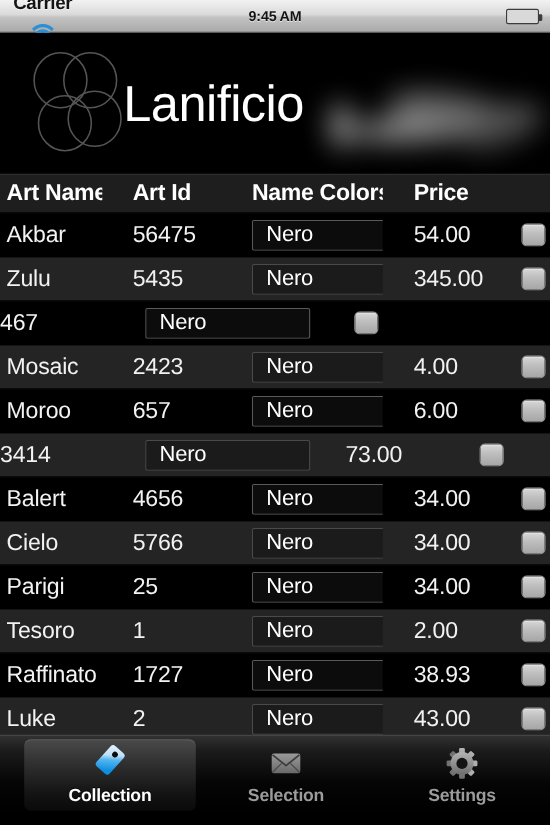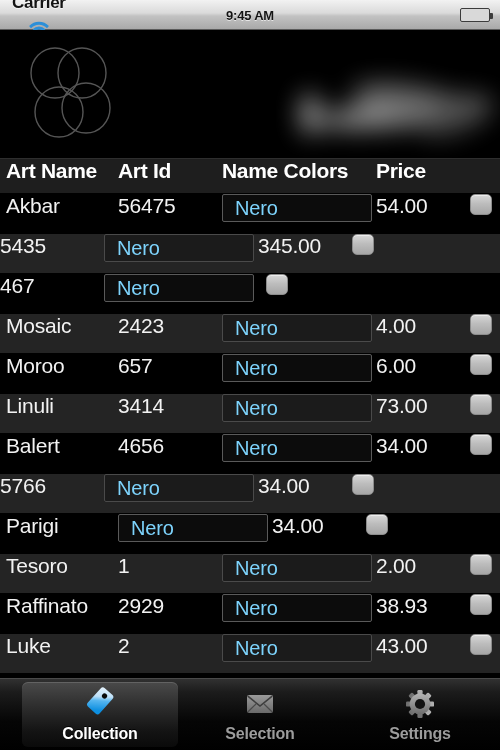--- a/index.html
+++ b/index.html
@@ -51,55 +51,56 @@
   .smudge-b{ position:absolute; left:52px; top:8px; width:118px; height:30px; border-radius:50%;
     background:#6e6e6e; transform:rotate(9deg); }
   .smudge-c{ position:absolute; left:2px; top:16px; width:16px; height:40px; border-radius:50%;
     background:#cfcfcf; }
   .smudge-d{ position:absolute; left:120px; top:30px; width:70px; height:24px; border-radius:50%;
     background:#4a4a4a; transform:rotate(-18deg); }
 
   
   .table{ position:relative; width:100%; }
   .row{
-    display:flex; align-items:flex-start; width:100%; height:40px;
+    display:flex; align-items:center; width:100%; height:40px;
     border-bottom:1px solid #000;
+    gap:28px;
   }
   .row.head{
     height:36px; background:#1e1e1e;
     border-top:1px solid #2e2e2e; border-bottom:1px solid #000;
   }
   .row.head .c{ font-size:21px; font-weight:bold; color:#fff; letter-spacing:-0.3px; }
   .row.alt{ background:#242424; }
   .row.base{ background:#000; }
 
   .c{ font-size:21px; color:#f2f2f2; letter-spacing:-0.2px; white-space:nowrap; overflow:hidden; }
   .c-name { width:118px; padding-left:6px; }
   .c-id   { width:104px; }
   .c-color{ width:154px; }
   .c-price{ width:86px; }
   .c-btn  { width:38px; display:flex; justify-content:center; align-items:center; }
 
   .combo{
     height:28px; width:150px; border:1px solid #5a5a5a; border-radius:2px;
     background:#0c0c0c; display:flex; align-items:center; padding-left:12px;
-    font-size:20px; color:#7dd3fc; letter-spacing:-0.2px;
+    font-size:20px; color:#ffffff; letter-spacing:-0.2px;
   }
   .row.alt .combo{ background:#1b1b1b; border-color:#4a4a4a; }
 
   .chip{
     width:22px; height:21px; border-radius:5px;
     background:linear-gradient(to bottom,#d8d8d8 0%,#bdbdbd 45%,#a6a6a6 100%);
     border:1px solid #8c8c8c;
     box-shadow:inset 0 1px 0 rgba(255,255,255,.55);
   }
 
   
   .tabbar{
-    position:absolute; left:0; bottom:0; width:100%; height:72px;
+    position:absolute; left:0; bottom:10px; width:100%; height:72px;
     background:linear-gradient(to bottom,#313131 0%,#1c1c1c 18%,#050505 60%,#000 100%);
     border-top:1px solid #4a4a4a;
     display:flex; align-items:stretch;padding-left:20px;
   }
   .tab{
     flex:1; display:flex; flex-direction:column; align-items:center; justify-content:center;
     gap:4px; position:relative; margin:3px 2px; border-radius:6px;
   }
   .tab.selected{
     background:linear-gradient(to bottom,#4a4a4a 0%,#333 30%,#141414 75%,#0a0a0a 100%);
@@ -142,20 +143,21 @@
     <span class="brand-logo">
       <svg viewBox="0 0 108 106" width="108" height="106">
         <g fill="none" stroke="#8a8a8a" stroke-width="1.4">
           <ellipse cx="37" cy="31" rx="24" ry="25"></ellipse>
           <ellipse cx="64" cy="31" rx="24" ry="25"></ellipse>
           <ellipse cx="41" cy="70" rx="24" ry="25"></ellipse>
           <ellipse cx="68" cy="66" rx="24" ry="25"></ellipse>
         </g>
       </svg>
     </span>
+    <span class="brand-title">Lanificio</span>
     <span class="brand-smudge">
       <span class="smudge-c"></span>
       <span class="smudge-a"></span>
       <span class="smudge-b"></span>
       <span class="smudge-d"></span>
     </span>
   </div>
 
   <div class="table">
     <div class="row head">
@@ -171,20 +173,21 @@
           <span class="c c-id">56475</span>
           <span class="c c-color">
             <span class="combo">Nero</span>
           </span>
           <span class="c c-price">54.00</span>
           <span class="c c-btn">
             <span class="chip"></span>
           </span>
         </div>
         <div class="row alt">
+          <span class="c c-name">Zulu</span>
           <span class="c c-id">5435</span>
           <span class="c c-color">
             <span class="combo">Nero</span>
           </span>
           <span class="c c-price">345.00</span>
           <span class="c c-btn">
             <span class="chip"></span>
           </span>
         </div>
         <div class="row base">
@@ -212,21 +215,20 @@
           <span class="c c-id">657</span>
           <span class="c c-color">
             <span class="combo">Nero</span>
           </span>
           <span class="c c-price">6.00</span>
           <span class="c c-btn">
             <span class="chip"></span>
           </span>
         </div>
         <div class="row alt">
-          <span class="c c-name">Linuli</span>
           <span class="c c-id">3414</span>
           <span class="c c-color">
             <span class="combo">Nero</span>
           </span>
           <span class="c c-price">73.00</span>
           <span class="c c-btn">
             <span class="chip"></span>
           </span>
         </div>
         <div class="row base">
@@ -234,31 +236,33 @@
           <span class="c c-id">4656</span>
           <span class="c c-color">
             <span class="combo">Nero</span>
           </span>
           <span class="c c-price">34.00</span>
           <span class="c c-btn">
             <span class="chip"></span>
           </span>
         </div>
         <div class="row alt">
+          <span class="c c-name">Cielo</span>
           <span class="c c-id">5766</span>
           <span class="c c-color">
             <span class="combo">Nero</span>
           </span>
           <span class="c c-price">34.00</span>
           <span class="c c-btn">
             <span class="chip"></span>
           </span>
         </div>
         <div class="row base">
           <span class="c c-name">Parigi</span>
+          <span class="c c-id">25</span>
           <span class="c c-color">
             <span class="combo">Nero</span>
           </span>
           <span class="c c-price">34.00</span>
           <span class="c c-btn">
             <span class="chip"></span>
           </span>
         </div>
         <div class="row alt">
           <span class="c c-name">Tesoro</span>
@@ -266,21 +270,21 @@
           <span class="c c-color">
             <span class="combo">Nero</span>
           </span>
           <span class="c c-price">2.00</span>
           <span class="c c-btn">
             <span class="chip"></span>
           </span>
         </div>
         <div class="row base">
           <span class="c c-name">Raffinato</span>
-          <span class="c c-id">2929</span>
+          <span class="c c-id">1727</span>
           <span class="c c-color">
             <span class="combo">Nero</span>
           </span>
           <span class="c c-price">38.93</span>
           <span class="c c-btn">
             <span class="chip"></span>
           </span>
         </div>
         <div class="row alt">
           <span class="c c-name">Luke</span>

